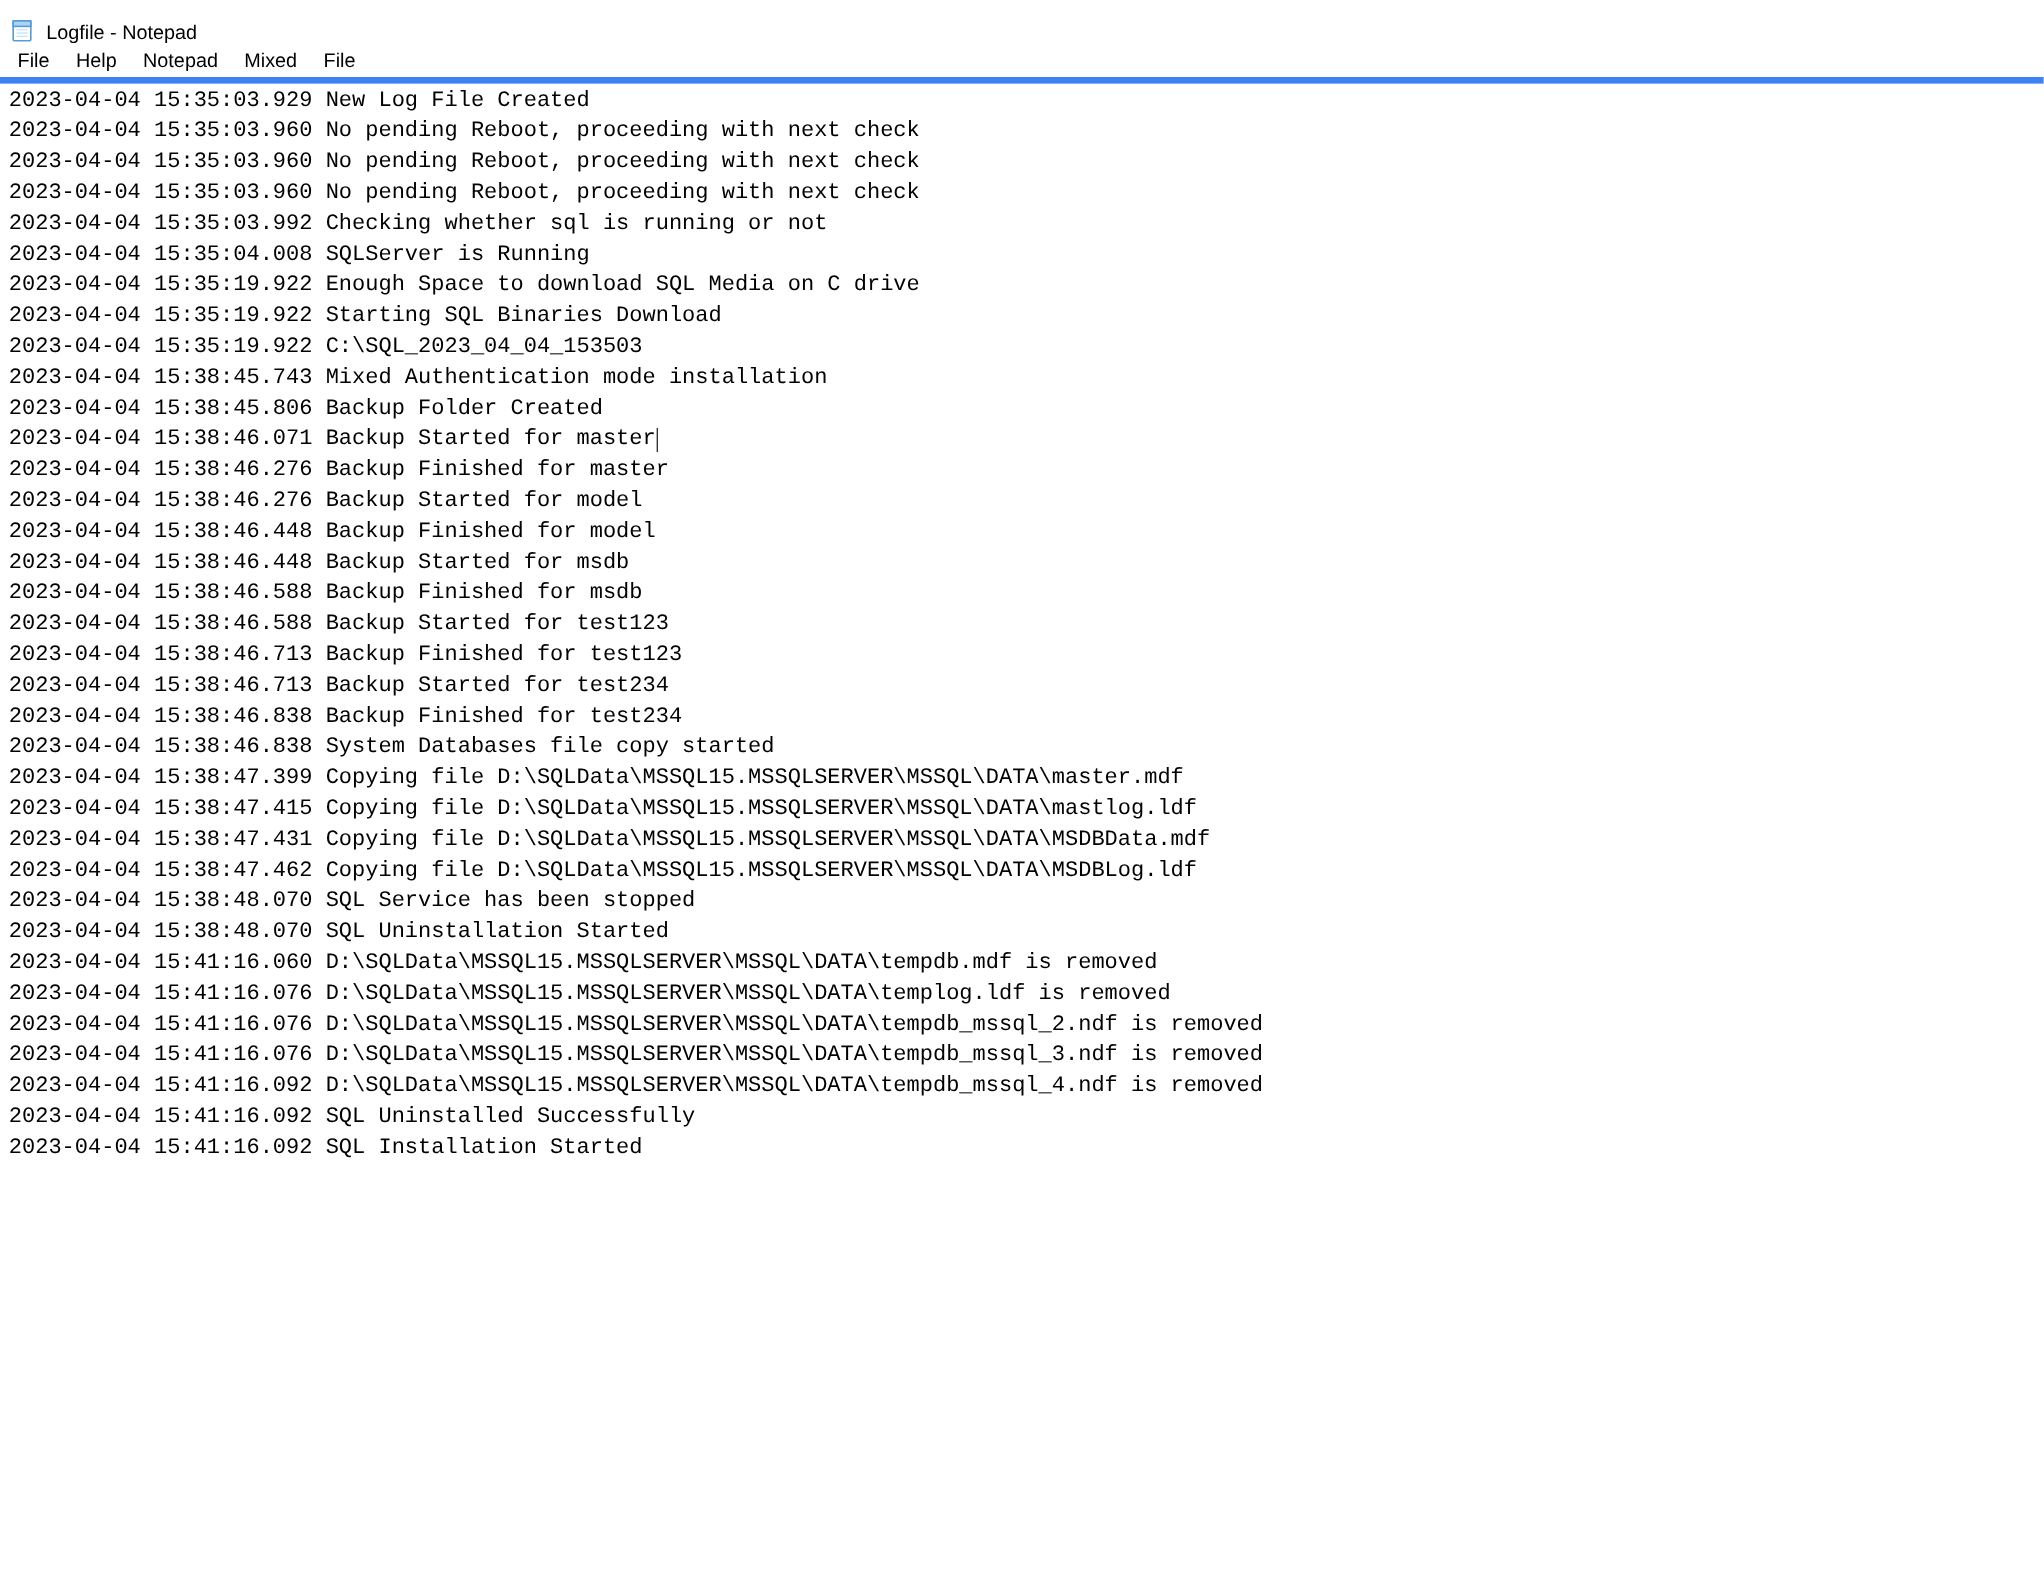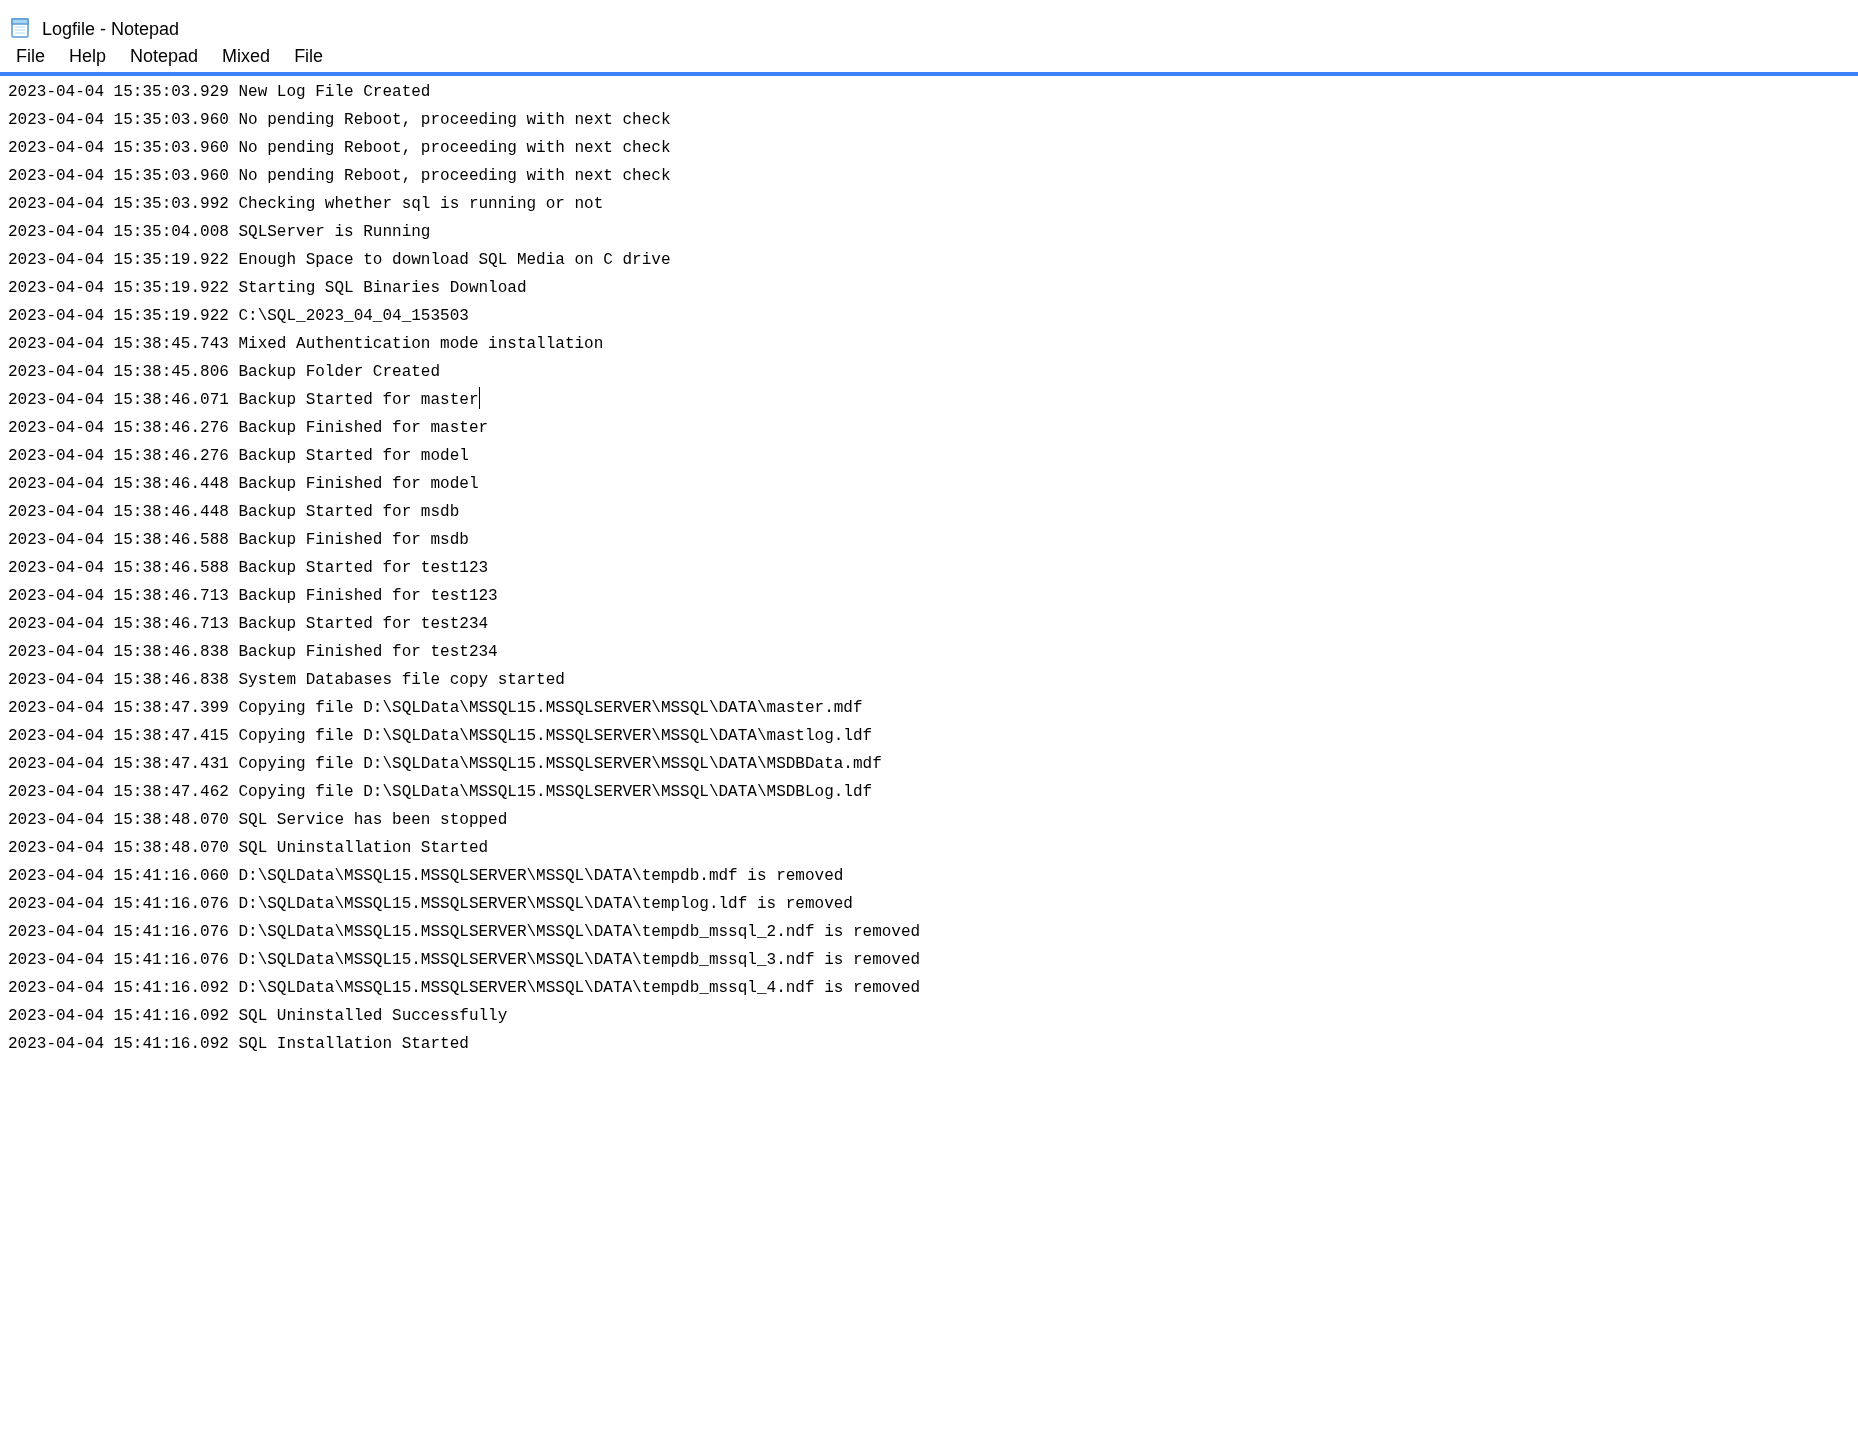--- a/index.html
+++ b/index.html
@@ -32,32 +32,32 @@
     .titlebar-text {
       font-size: 18px;
       color: #000000;
     }
     .menubar {
       display: flex;
       align-items: center;
       height: 36px;
       padding: 0 6px;
       background: #ffffff;
-      border-bottom: 4px solid #3b82f6;
+      border-bottom: 6px solid #3b82f6;
       gap: 4px;
     }
     .menu-item {
       font-size: 18px;
       color: #000000;
       padding: 4px 10px;
       cursor: default;
     }
     .content {
       font-family: Consolas, "Courier New", monospace;
-      font-size: 16px;
+      font-size: 20px;
       line-height: 28px;
       color: #000000;
       padding: 2px 8px 8px 8px;
       white-space: pre;
       overflow: auto;
       height: calc(100% - 76px);
     }
     .log-line {
       display: block;
     }

